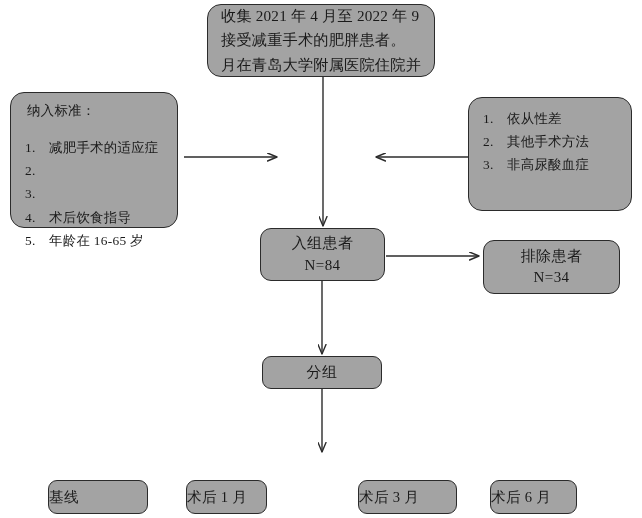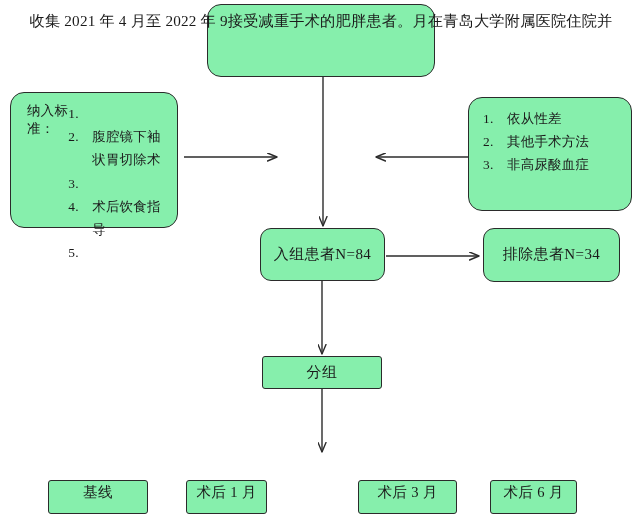--- a/index.html
+++ b/index.html
@@ -19,28 +19,29 @@
     position: absolute;
     left: 0;
     top: 0;
     width: 642px;
     height: 518px;
   }
   .node {
     position: absolute;
     box-sizing: border-box;
     border: 1.3px solid #2b2b2b;
-    background: #86efac;
+    background: #a3a3a3;
     display: flex;
+    flex-direction: column;
     justify-content: center;
     z-index: 2;
   }
   .node.rounded-lg { border-radius: 14px; }
   .node.rounded-md { border-radius: 11px; }
-  .node.rounded-sm { border-radius: 3px; }
+  .node.rounded-sm { border-radius: 9px; }
   .centered {
     align-items: center;
     text-align: center;
   }
   .line {
     line-height: 1.52;
     white-space: nowrap;
   }
   .node-text {
     font-size: 15.5px;
@@ -102,21 +103,21 @@
   }
   
   #box-enrolled {
     left: 260px;
     top: 228px;
     width: 125px;
     height: 53px;
   }
   #box-excluded {
     left: 483px;
-    top: 228px;
+    top: 240px;
     width: 137px;
     height: 54px;
   }
   #box-enrolled .line, #box-excluded .line {
     font-size: 15px;
     line-height: 1.42;
   }
   #box-grouping {
     left: 262px;
     top: 356px;
@@ -164,34 +165,35 @@
   <div class="line node-text">收集 2021 年 4 月至 2022 年 9</div>
   <div class="line node-text">接受减重手术的肥胖患者。</div>
   <div class="line node-text">月在青岛大学附属医院住院并</div>
 </div>
 
 <div class="node rounded-lg criteria" id="box-inclusion">
   <div class="criteria-title">纳入标准：</div>
   <ul class="criteria-list">
     <li>
       <span class="num">1.</span>
+      <span>减肥手术的适应症</span>
     </li>
     <li>
       <span class="num">2.</span>
-      <span>腹腔镜下袖状胃切除术</span>
     </li>
     <li>
       <span class="num">3.</span>
     </li>
     <li>
       <span class="num">4.</span>
       <span>术后饮食指导</span>
     </li>
     <li>
       <span class="num">5.</span>
+      <span>年龄在 16-65 岁</span>
     </li>
   </ul>
 </div>
 
 <div class="node rounded-lg criteria" id="box-exclusion">
   <ul class="criteria-list">
     <li>
       <span class="num">1.</span>
       <span>依从性差</span>
     </li>

